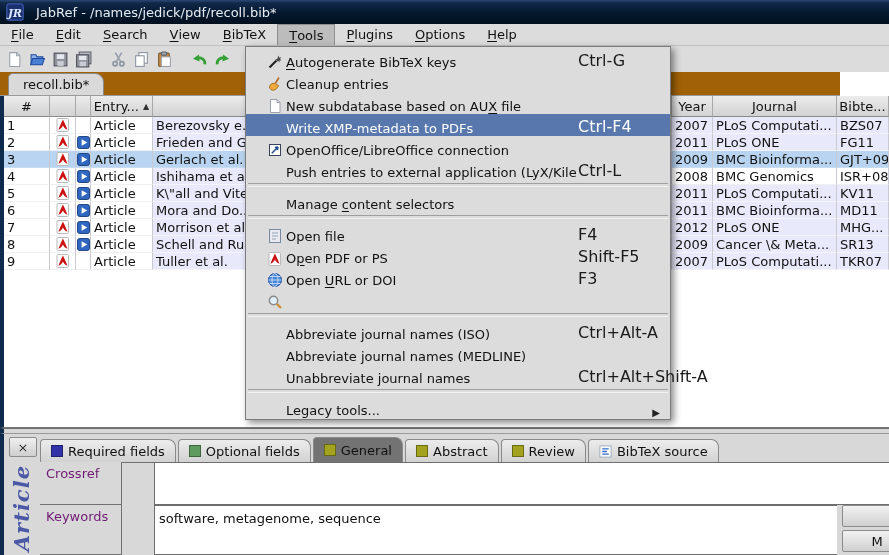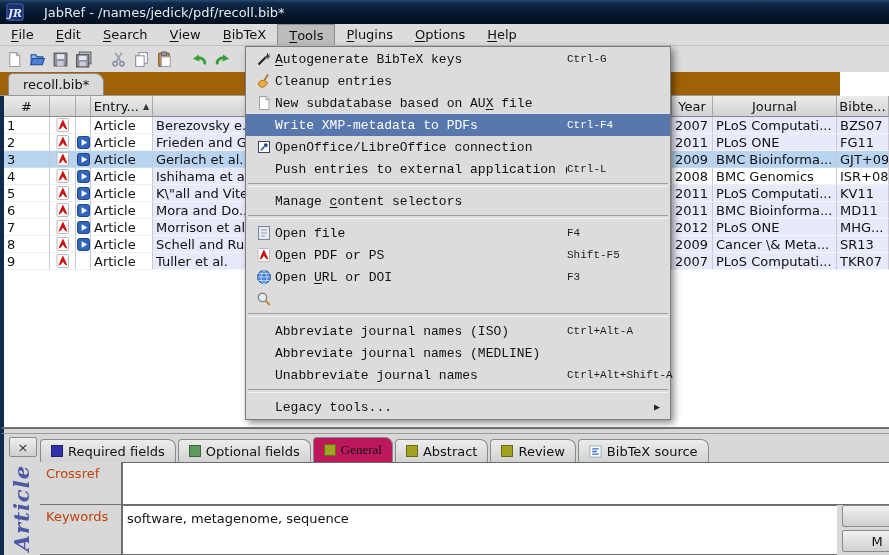--- a/index.html
+++ b/index.html
@@ -2,21 +2,21 @@
 <html><head>
 <meta charset="utf-8">
 <style>
   html,body{margin:0;padding:0;background:#222;}
   #app{position:relative;width:889px;height:555px;overflow:hidden;
        font-family:"DejaVu Sans",sans-serif;font-size:13px;color:#111;
        background:#fff;}
   
   #titlebar{position:absolute;left:0;top:0;width:889px;height:24px;
     background:linear-gradient(#2a4a75 0%,#11294a 12%,#04182e 55%,#02101f 100%);
-    display:flex;align-items:center;gap:20px;padding-left:6px;box-sizing:border-box;}
+    display:flex;align-items:center;gap:12px;padding-left:6px;box-sizing:border-box;}
   #titlebar .ttl{color:#e7ecf2;font-size:13px;}
   #appicon{width:18px;height:18px;display:inline-flex;}
   
   #menubar{position:absolute;left:0;top:24px;width:889px;height:22px;background:#dcdcdc;
     display:flex;align-items:stretch;border-bottom:1px solid #c2c2c2;box-sizing:border-box;}
   .mbitem{display:flex;align-items:center;padding:0 11px;cursor:default;}
   .mbitem.open{background:#bcbcbc;border:1px solid #8f8f8f;border-bottom:none;}
   .mbitem u{text-underline-offset:2px;}
   
   #toolbar{position:absolute;left:0;top:46px;width:889px;height:26px;background:#dcdcdc;
@@ -40,57 +40,57 @@
   .trow{height:17px;}
   .c{box-sizing:border-box;border-right:1px solid #c9c9d2;border-bottom:1px solid #eef0f4;
      display:flex;align-items:center;padding:0 3px;white-space:nowrap;overflow:hidden;font-size:13px;}
   .c.icon{justify-content:center;padding:0;}
   .tint{background:#e9e9fc;border-bottom:1px solid #f4f4fd;}
   .trow.selected .c{background:#b9d4f0;border-bottom:1px solid #c7ddf4;}
   
   #toolsmenu{position:absolute;left:245px;top:46px;width:426px;background:#dcdcdc;
     border:1px solid #7c7c7c;box-shadow:3px 3px 7px rgba(0,0,0,.45);
     padding:1px 0;z-index:50;box-sizing:border-box;}
-  .mi{display:flex;align-items:center;height:22px;padding:0 10px 0 6px;font-family:Liberation Mono, monospace;}
+  .mi{display:flex;align-items:flex-end;height:22px;padding:0 10px 0 17px;}
   .mi-icon{flex:0 0 23px;display:flex;align-items:center;justify-content:center;}
   .mi-label{flex:0 0 292px;white-space:nowrap;overflow:hidden;}
-  .mi-shortcut{font-size:11px;color:#1a1a1a;white-space:nowrap;}
+  .mi-shortcut{font-size:16px;color:#1a1a1a;white-space:nowrap;}
   .mi-arrow{margin-left:auto;font-size:10px;color:#222;}
   .mi.hl{background:#5878ad;}
   .mi.hl .mi-label,.mi.hl .mi-shortcut{color:#fff;}
   .menu-sep{height:2px;margin:3px 2px;border-top:1px solid #9f9f9f;border-bottom:1px solid #f2f2f2;}
   
   #splitter{position:absolute;left:0;top:428px;width:889px;height:6px;background:#d8d8d8;
     border-top:1px solid #6e6e6e;border-bottom:1px solid #9a9a9a;box-sizing:border-box;
     border-left:4px solid #0e2a4d;}
   
   #editor{position:absolute;left:0;top:434px;width:889px;height:121px;background:#d8d8d8;
     border-left:4px solid #0e2a4d;box-sizing:border-box;}
   #closebtn{position:absolute;left:5px;top:3px;width:26px;height:18px;
     background:linear-gradient(#efefef,#cfcfcf);border:1px solid #8b8b8b;border-radius:2px;
     display:flex;align-items:center;justify-content:center;font-size:13px;color:#333;line-height:1;}
   #etabs{position:absolute;left:36px;top:2px;right:0;height:26px;display:flex;align-items:flex-end;
     border-bottom:1px solid #707070;}
   .etab{height:22px;display:flex;align-items:center;gap:5px;padding:0 10px;margin-right:2px;
     background:linear-gradient(#ececec,#d2d2d2);border:1px solid #8a8a8a;border-bottom:none;
     border-radius:4px 8px 0 0;font-size:13px;white-space:nowrap;}
-  .etab.active{background:#be185d;height:24px;font-family:Liberation Serif, serif;}
+  .etab.active{background:#737373;height:24px;}
   .sq{width:12px;height:12px;display:inline-block;border:1px solid rgba(0,0,0,.35);box-sizing:border-box;}
   .sq.blue{background:#3232a8;} .sq.green{background:#5f9b5f;} .sq.olive{background:#a3a31f;}
   #vtype{position:absolute;left:0px;top:28px;bottom:0;width:34px;display:flex;align-items:center;justify-content:center;}
   #vtype span{writing-mode:vertical-rl;transform:rotate(180deg);
     font-family:"DejaVu Serif",serif;font-weight:bold;font-style:italic;font-size:21px;
     color:#4b58a5;letter-spacing:1px;}
   #fields{position:absolute;left:36px;top:28px;right:0;bottom:0;}
   .frow{display:flex;}
   .flabel{width:82px;flex:0 0 82px;background:#d8d8d8;border-right:1px solid #707070;
     border-bottom:1px solid #707070;box-sizing:border-box;padding:4px 6px;
-    color:#c2410c;font-size:13px;}
+    color:#701a75;font-size:13px;}
   .finput{flex:1;background:#fff;border:1px solid #6e6e6e;border-right:none;box-sizing:border-box;
-    padding:5px 4px;font-size:13px;white-space:nowrap;overflow:hidden;}
+    padding:5px 4px;font-size:13px;white-space:nowrap;overflow:hidden;margin-left:32px;}
   .frow.r1{height:43px;} .frow.r2{height:50px;}
   #kwbuttons{flex:0 0 52px;display:flex;flex-direction:column;gap:3px;padding-left:5px;box-sizing:border-box;overflow:hidden;}
   .sbtn{width:70px;height:22px;background:linear-gradient(#f2f2f2,#cfcfcf);
     border:1px solid #8b8b8b;border-radius:2px;font-size:13px;
     display:flex;align-items:center;justify-content:center;box-sizing:border-box;}
   u{text-decoration:underline;text-underline-offset:2px;}
 </style>
 </head>
 <body>
 

